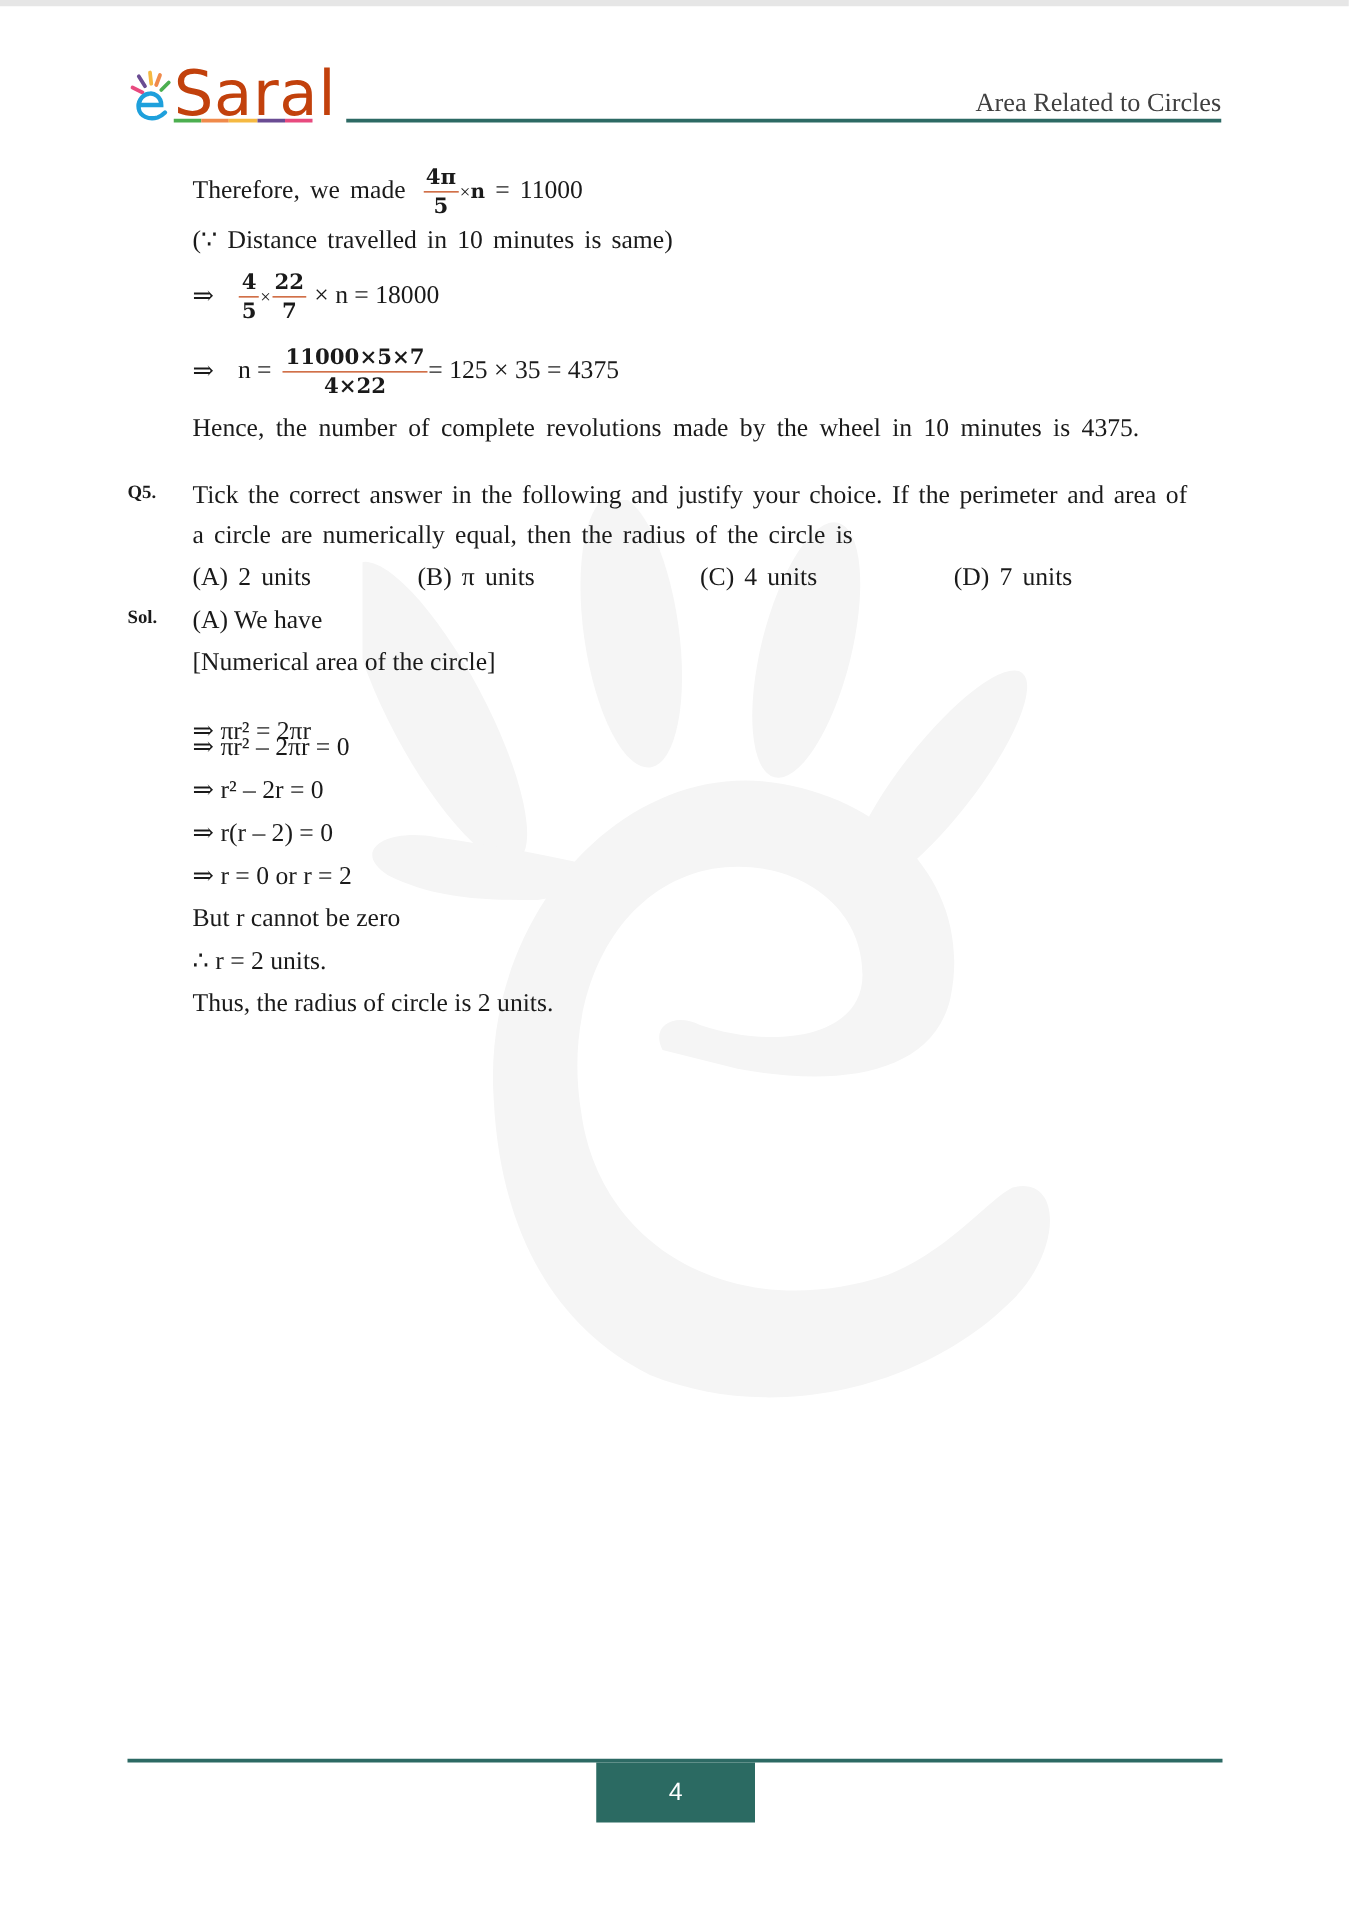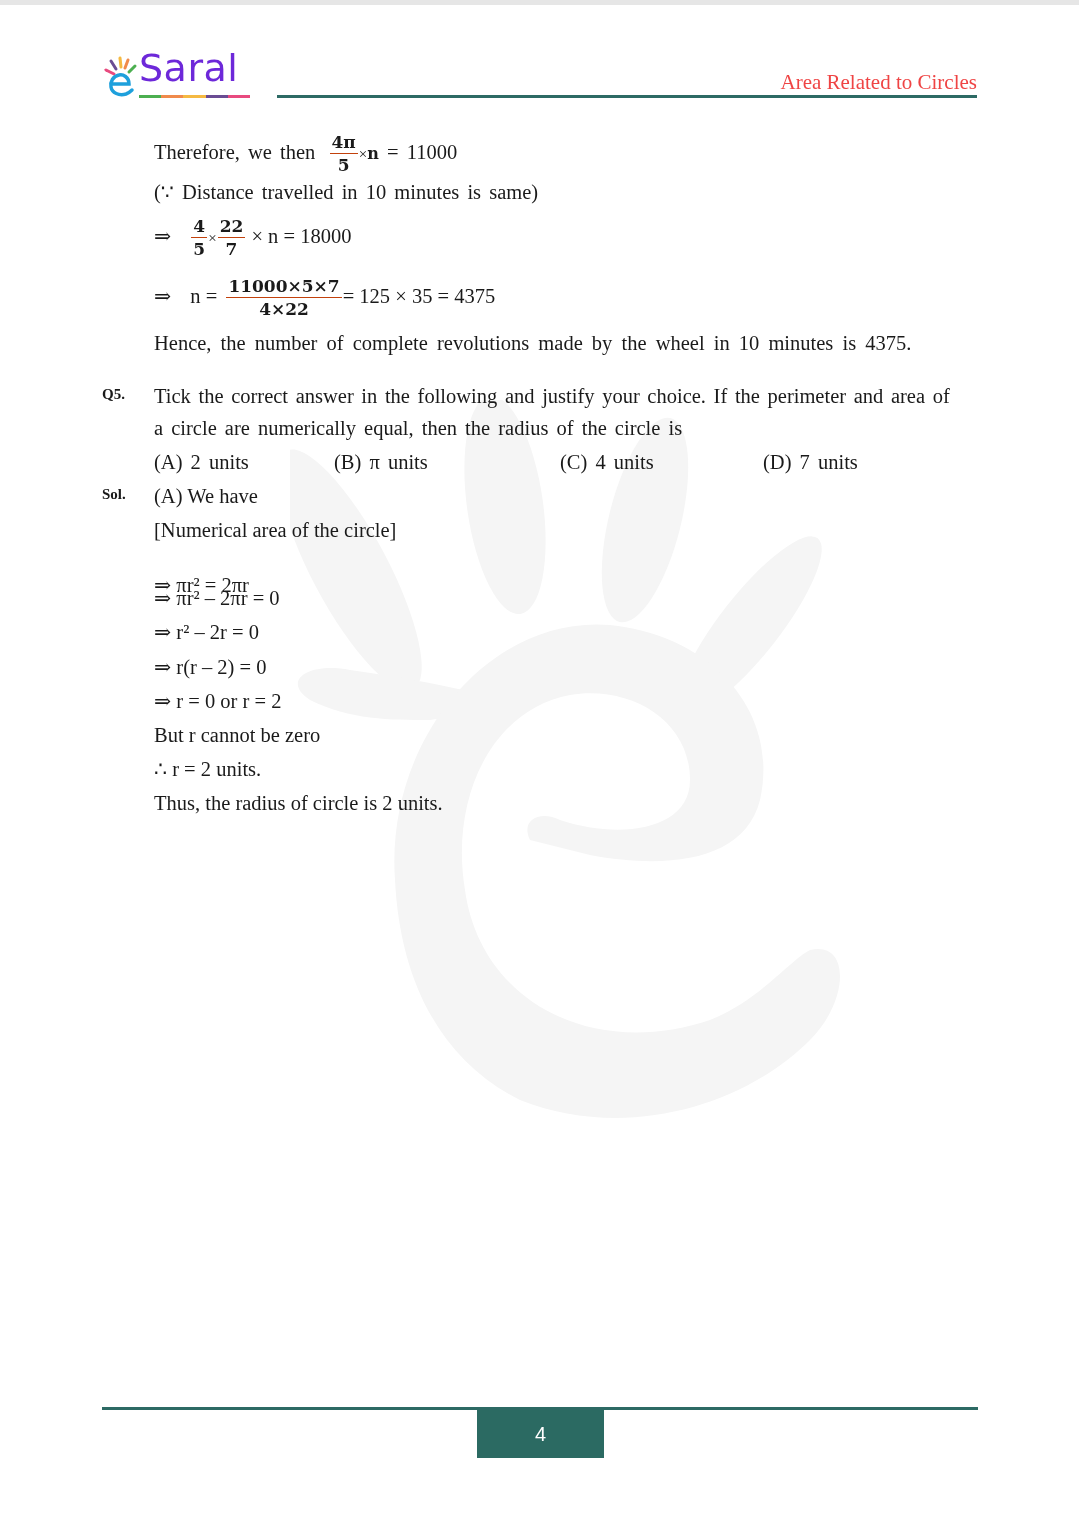--- a/index.html
+++ b/index.html
@@ -7,26 +7,26 @@
     width: 1079px; height: 1534px; position: relative; overflow: hidden;
     background: #ffffff; color: #1a1a1a;
     font-family: "Liberation Serif", "DejaVu Serif", serif;
   }
   .topbar { position: absolute; left: 0; top: 0; width: 1079px; height: 5px; background: #e6e6e6; }
   .watermark { position: absolute; left: 290px; top: 400px; width: 580px; height: 760px; }
   .logo { position: absolute; left: 102px; top: 52px; width: 150px; height: 50px; }
   .logo-text {
     position: absolute; left: 37px; top: -6px;
     font-family: "DejaVu Sans", "Liberation Sans", sans-serif;
-    font-size: 38px; font-weight: 500; color: #6d28d9; letter-spacing: 0.5px;
+    font-size: 50px; font-weight: 500; color: #c2410c; letter-spacing: 0.5px;
   }
   .logo-stripe { position: absolute; left: 37px; top: 43px; height: 3px; width: 111px; display: flex; }
   .logo-stripe span { flex: 1; height: 3px; }
   .header-line { position: absolute; left: 277px; top: 95px; width: 700px; height: 3px; background: #2d6a64; }
-  .header-title { position: absolute; right: 102px; top: 70px; font-size: 21px; color: #ef4444; }
+  .header-title { position: absolute; right: 102px; top: 70px; font-size: 21px; color: #404040; }
   .line { position: absolute; font-size: 20.5px; white-space: nowrap; line-height: 1; }
   .just { word-spacing: 3px; }
   .frac { display: inline-block; vertical-align: middle; text-align: center; line-height: 1; margin: 0 1px; }
   .frac .num, .frac .den { display: block; font-weight: bold; font-size: 17px; padding: 0 2px; font-family: "DejaVu Serif", serif; }
   .frac .num { border-bottom: 1px solid #c2410c; padding-bottom: 2px; }
   .frac .den { padding-top: 3px; }
   .bn { font-weight: bold; font-family: "DejaVu Serif", serif; font-size: 16px; }
   .sm { font-size: 15px; }
   .label-q { position: absolute; left: 102px; font-weight: bold; font-size: 15px; text-align: center; }
   .footer-line { position: absolute; left: 102px; top: 1407px; width: 876px; height: 3px; background: #2d6a64; }
@@ -67,21 +67,21 @@
       <span style="background:#f08a4b"></span>
       <span style="background:#f5b942"></span>
       <span style="background:#6a4c93"></span>
       <span style="background:#e84a7f"></span>
   </div>
 </div>
 <div class="header-title">Area Related to Circles</div>
 <div class="header-line"></div>
 
 <div class="line just" style="left:154px;top:134px">
-  <span>Therefore, we then</span>
+  <span>Therefore, we made</span>
   <span class="frac" style="margin-left:6px">
     <span class="num">4π</span>
     <span class="den">5</span>
   </span><span class="sm">×</span><span class="bn">n</span>
   <span>= 11000</span>
 </div>
 
 <div class="line just" style="left:154px;top:182px">(∵ Distance travelled in 10 minutes is same)</div>
 
 <div class="line" style="left:154px;top:218px">

